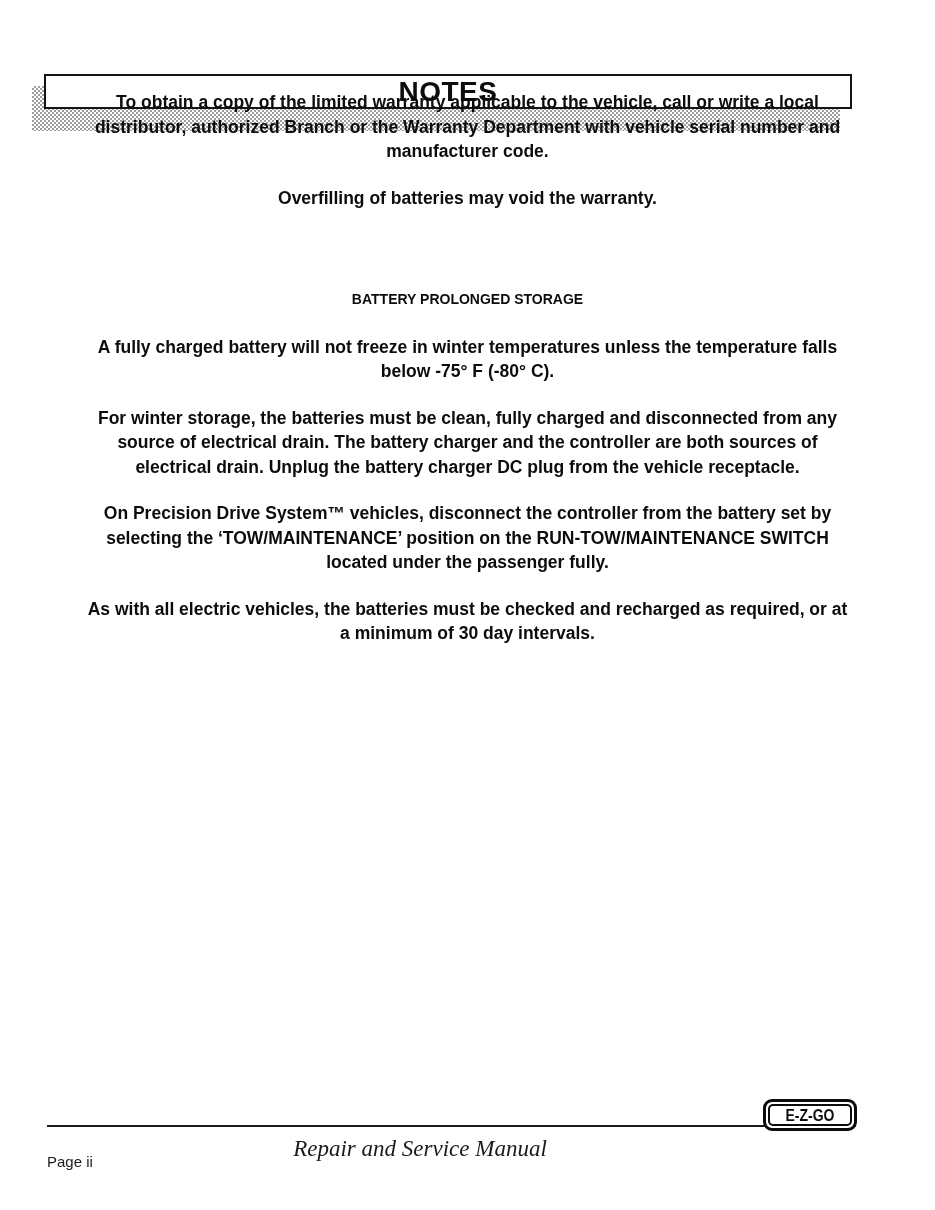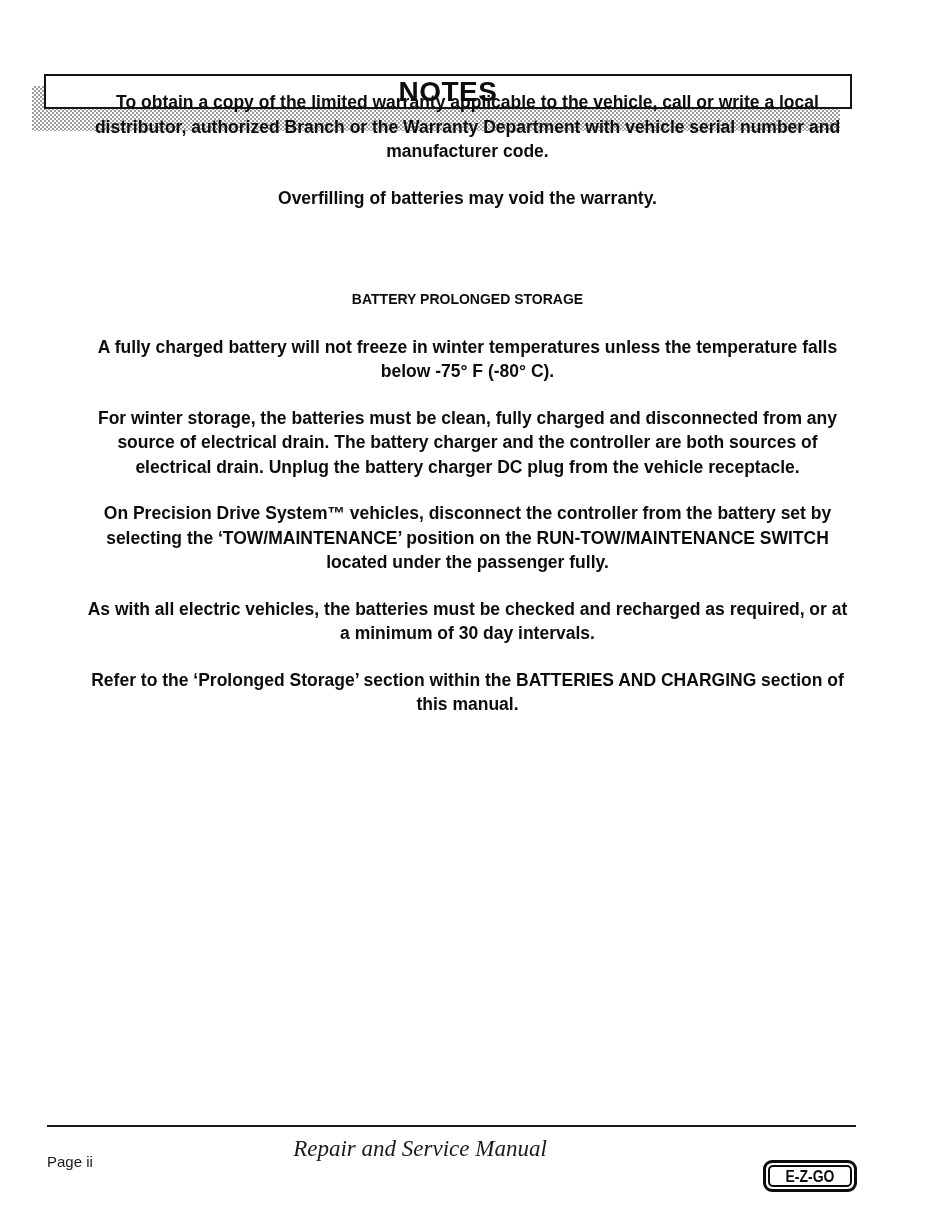--- a/index.html
+++ b/index.html
@@ -87,21 +87,21 @@
     left: 0; top: 1136px;
     width: 840px;
     text-align: center;
     font-family: "Liberation Serif", serif;
     font-style: italic;
     font-size: 23px;
     color: #1a1a1a;
   }
   .ezgo-logo {
     position: absolute;
-    left: 763px; top: 1160px;
+    left: 763px; top: 1099px;
     width: 94px; height: 32px;
     border: 3px solid #0c0c0c;
     border-radius: 9px;
     background: #ffffff;
     padding: 2px;
   }
   .ezgo-inner {
     width: 100%; height: 100%;
     border: 2px solid #0c0c0c;
     border-radius: 5px;
@@ -138,22 +138,20 @@
     <p class="para">A fully charged battery will not freeze in winter temperatures unless the temperature falls
 below -75° F (-80° C).</p>
     <p class="para">For winter storage, the batteries must be clean, fully charged and disconnected from any
 source of electrical drain. The battery charger and the controller are both sources of
 electrical drain. Unplug the battery charger DC plug from the vehicle receptacle.</p>
     <p class="para">On Precision Drive System™ vehicles, disconnect the controller from the battery set by
 selecting the ‘TOW/MAINTENANCE’ position on the RUN-TOW/MAINTENANCE SWITCH
 located under the passenger fully.</p>
     <p class="para">As with all electric vehicles, the batteries must be checked and recharged as required, or at
 a minimum of 30 day intervals.</p>
-    <p class="para">Refer to the ‘Prolonged Storage’ section within the BATTERIES AND CHARGING section of
-this manual.</p>
   </div>
 
   <div class="footer-rule"></div>
   <div class="page-number">Page ii</div>
   <div class="manual-title">Repair and Service Manual</div>
   <div class="ezgo-logo">
     <div class="ezgo-inner">
       <span class="ezgo-text">E-Z-GO</span>
     </div>
   </div>

